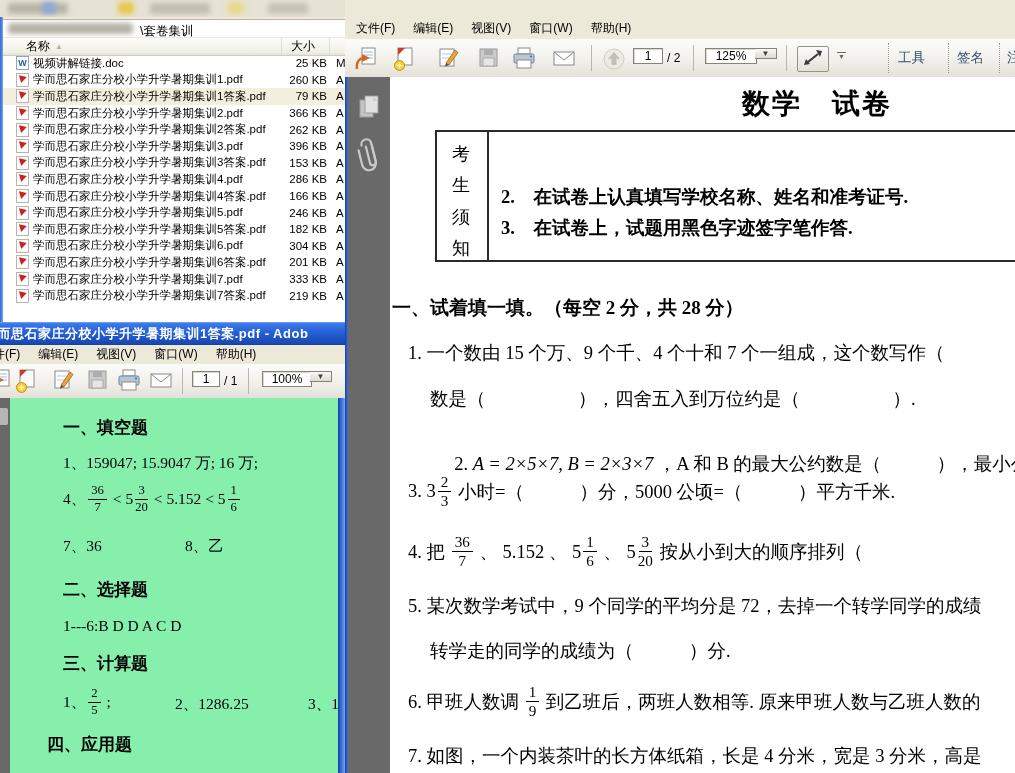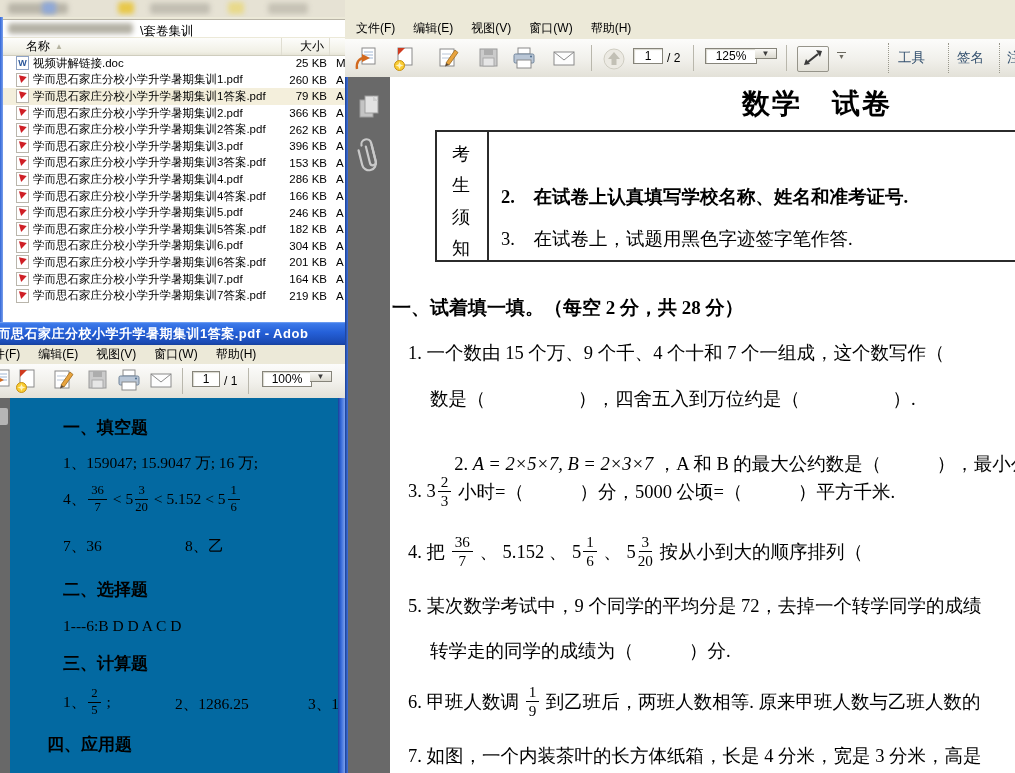--- a/index.html
+++ b/index.html
@@ -33,21 +33,21 @@
   
   #explorer{position:absolute;left:0;top:0;width:345px;height:322px;background:#fff;overflow:hidden;}
   #exp-blurstrip{position:absolute;left:0;top:0;width:345px;height:17px;background:#e6e2d4;overflow:hidden;}
   .blob{position:absolute;border-radius:3px;filter:blur(2.5px);}
   #exp-address{position:absolute;left:0;top:17px;width:345px;height:21px;background:#ECE9D8;}
   #exp-address .field{position:absolute;left:0;top:2px;right:0;bottom:1px;background:#fff;border-top:1px solid #b9b5a7;}
   #exp-address .addr-text{position:absolute;left:140px;top:3px;font-size:12.5px;}
   #exp-header{position:absolute;left:0;top:38px;width:345px;height:17px;display:flex;
     background:linear-gradient(#fdfdfb,#f1f0e6 80%,#e7e5d8);border-bottom:1px solid #cfcdbe;font-size:12px;}
   #exp-header .hname{flex:0 0 282px;padding-left:26px;box-sizing:border-box;border-right:1px solid #e0ded2;}
-  #exp-header .hsize{flex:0 0 48px;text-align:right;padding-right:5px;box-sizing:border-box;border-right:1px solid #e0ded2;}
+  #exp-header .hsize{flex:0 0 48px;text-align:right;padding-right:14px;box-sizing:border-box;border-right:1px solid #e0ded2;}
   .sort-tri{color:#b5b3a0;font-size:8px;margin-left:5px;vertical-align:1px;}
   #file-list{position:absolute;left:0;top:55px;width:345px;}
   .file-row{display:flex;align-items:center;height:16.6px;white-space:nowrap;}
   .file-row.selected{background:#f4efdc;}
   .ficon{flex:0 0 13px;height:14px;margin-left:16px;margin-right:4px;position:relative;}
   .ficon.pdf{background:#fff;border:1px solid #b9b5ab;box-sizing:border-box;}
   .ficon.pdf::after{content:"";position:absolute;left:1px;top:2px;border-left:4px solid transparent;
     border-right:4px solid transparent;border-top:7px solid #cf1f25;transform:rotate(14deg);}
   .ficon.doc{background:#fff;border:1px solid #8fa3c4;box-sizing:border-box;color:#2a5699;
     font-size:9px;font-weight:bold;text-align:center;line-height:12px;}
@@ -57,21 +57,21 @@
   #exp-leftedge{position:absolute;left:0;top:17px;width:3px;height:305px;
     background:linear-gradient(90deg,#3166d8,#7ba0ec);}
   
   #answin{position:absolute;left:0;top:322px;width:345px;height:451px;overflow:hidden;background:#ECE9D8;}
   #answin .titlebar{top:0;height:23px;font-size:13px;}
   #answin .menubar{top:23px;height:19px;}
   #answin .menubar .menu-item:first-child{margin-left:-28px;}
   #answin .toolbar{top:42px;height:34px;}
   #aw-content{position:absolute;left:0;top:76px;width:345px;height:375px;background:#686868;overflow:hidden;}
   #aw-navstub{position:absolute;left:-6px;top:10px;width:14px;height:17px;background:#b5b5b5;border-radius:2px;}
-  #aw-page{position:absolute;left:10px;top:0;width:328px;height:375px;background:#0369a1;overflow:hidden;
+  #aw-page{position:absolute;left:10px;top:0;width:328px;height:375px;background:#86efac;overflow:hidden;
     font-family:"Liberation Serif","DejaVu Serif",serif;font-size:15.5px;}
   #aw-rightedge{position:absolute;right:0;top:0;width:7px;height:375px;
     background:linear-gradient(90deg,#1a3f97,#3166d8 40%,#7ba0ec);}
   #answin .titlebar .tb-text{left:-16px;}
   .aw-line{position:absolute;white-space:pre;}
   .aw-head{font-weight:bold;font-size:17px;}
   
   #reader{position:absolute;left:345px;top:0;width:670px;height:773px;overflow:hidden;background:#ECE9D8;}
   #reader .titlebar{top:16px;height:26px;font-size:12.5px;margin-top:24px;}
   #reader .titlebar .tb-text{left:22px;}
@@ -202,21 +202,21 @@
   </div>
         <div class="file-row">
     <span class="ficon pdf"></span>
     <span class="fname">学而思石家庄分校小学升学暑期集训6答案.pdf</span>
     <span class="fsize">201 KB</span>
     <span class="ftype">A</span>
   </div>
         <div class="file-row">
     <span class="ficon pdf"></span>
     <span class="fname">学而思石家庄分校小学升学暑期集训7.pdf</span>
-    <span class="fsize">164 KB</span>
+    <span class="fsize">333 KB</span>
     <span class="ftype">A</span>
   </div>
         <div class="file-row">
     <span class="ficon pdf"></span>
     <span class="fname">学而思石家庄分校小学升学暑期集训7答案.pdf</span>
     <span class="fsize">219 KB</span>
     <span class="ftype">A</span>
   </div>
       </div>
     <div id="exp-leftedge"></div>
@@ -453,21 +453,21 @@
       </div>
       <div id="rd-page">
         <div id="doc-title">数学　试卷</div>
         <div id="notice-table">
           <div id="notice-divider"></div>
           <span class="notice-ch" style="top:10px;">考</span>
           <span class="notice-ch" style="top:41px;">生</span>
           <span class="notice-ch" style="top:73px;">须</span>
           <span class="notice-ch" style="top:104px;">知</span>
           <div class="notice-line" style="top:52px;font-weight:bold;">2.　在试卷上认真填写学校名称、姓名和准考证号.</div>
-          <div class="notice-line" style="top:94px;">3.　在试卷上，试题用黑色字迹签字笔作答.</div>
+          <div class="notice-line" style="top:83px;font-weight:bold;">3.　在试卷上，试题用黑色字迹签字笔作答.</div>
         </div>
         <div class="doc-line" style="left:2px;top:218px;font-weight:bold;font-size:19px;">一、试着填一填。（每空 2 分，共 28 分）</div>
         <div class="doc-line" style="left:18px;top:263px;">1. 一个数由 15 个万、9 个千、4 个十和 7 个一组成，这个数写作（</div>
         <div class="doc-line" style="left:40px;top:309px;">数是（　　　　　），四舍五入到万位约是（　　　　　）.</div>
         <div class="doc-line" style="left:18px;top:353px;">
           <span>2. </span><span class="mathit">A = 2×5×7, B = 2×3×7</span><span> ，A 和 B 的最大公约数是（　　　），最小公</span>
         </div>
         <div class="doc-flex" style="left:18px;top:390px;height:48px;">
           <span>3. 3</span>
           <span class="frac"><span class="fn">2</span><span class="fd">3</span></span>

